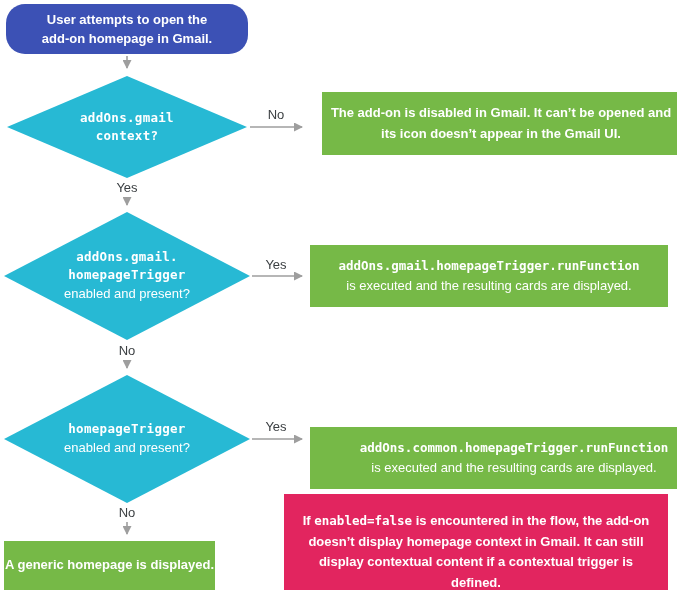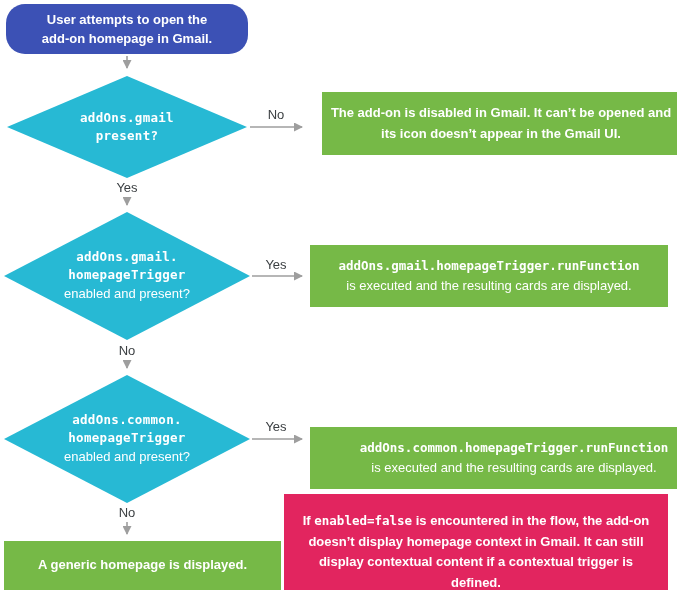--- a/index.html
+++ b/index.html
@@ -87,21 +87,21 @@
   svg.arrows line { stroke: #9E9E9E; stroke-width: 1.6; }
 
   
   #start { left: 6px;   top: 4px;   width: 242px; height: 50px; border-radius: 19px; }
   #d1    { left: 7px;   top: 76px;  width: 240px; height: 102px; }
   #r1    { left: 310px; top: 92px;  width: 358px; height: 63px; margin-left: 12px; }
   #d2    { left: 4px;   top: 212px; width: 246px; height: 128px; }
   #r2    { left: 310px; top: 245px; width: 358px; height: 62px; }
   #d3    { left: 4px;   top: 375px; width: 246px; height: 128px; }
   #r3    { left: 310px; top: 407px; width: 408px; height: 62px; margin-top: 20px; }
-  #r4    { left: 4px;   top: 541px; width: 277px; height: 49px; }
+  #r4    { left: 4px;   top: 541px; width: 211px; height: 49px; }
   #note  { left: 284px; top: 494px; width: 384px; height: 96px; }
 
   #lbl-d1-no  { left: 276px; top: 107px; }
   #lbl-d1-yes { left: 127px; top: 180px; }
   #lbl-d2-yes { left: 276px; top: 257px; }
   #lbl-d2-no  { left: 127px; top: 343px; }
   #lbl-d3-yes { left: 276px; top: 419px; }
   #lbl-d3-no  { left: 127px; top: 505px; }
 </style>
 </head>
@@ -124,41 +124,40 @@
     <line x1="127" y1="505" x2="127" y2="534" marker-end="url(#ah)"></line>
   </svg>
 
   <div id="start" class="node start">
     <span>User attempts to open the
 add-on homepage in Gmail.</span>
   </div>
 
   <div id="d1" class="node decision">
     <div class="code-line">addOns.gmail</div>
-    <div class="code-line">present?</div>
+    <div class="code-line">context?</div>
   </div>
 
   <div id="r1" class="node result strong">
     <span>The add-on is disabled in Gmail. It can’t be opened and
 its icon doesn’t appear in the Gmail UI.</span>
   </div>
 
   <div id="d2" class="node decision">
     <div class="code-line">addOns.gmail.</div>
     <div class="code-line">homepageTrigger</div>
     <div class="plain-line">enabled and present?</div>
   </div>
 
   <div id="r2" class="node result">
     <div class="code-line">addOns.gmail.homepageTrigger.runFunction</div>
     <div class="plain-line">is executed and the resulting cards are displayed.</div>
   </div>
 
   <div id="d3" class="node decision">
-    <div class="code-line">addOns.common.</div>
     <div class="code-line">homepageTrigger</div>
     <div class="plain-line">enabled and present?</div>
   </div>
 
   <div id="r3" class="node result">
     <div class="code-line">addOns.common.homepageTrigger.runFunction</div>
     <div class="plain-line">is executed and the resulting cards are displayed.</div>
   </div>
 
   <div id="r4" class="node result strong">

